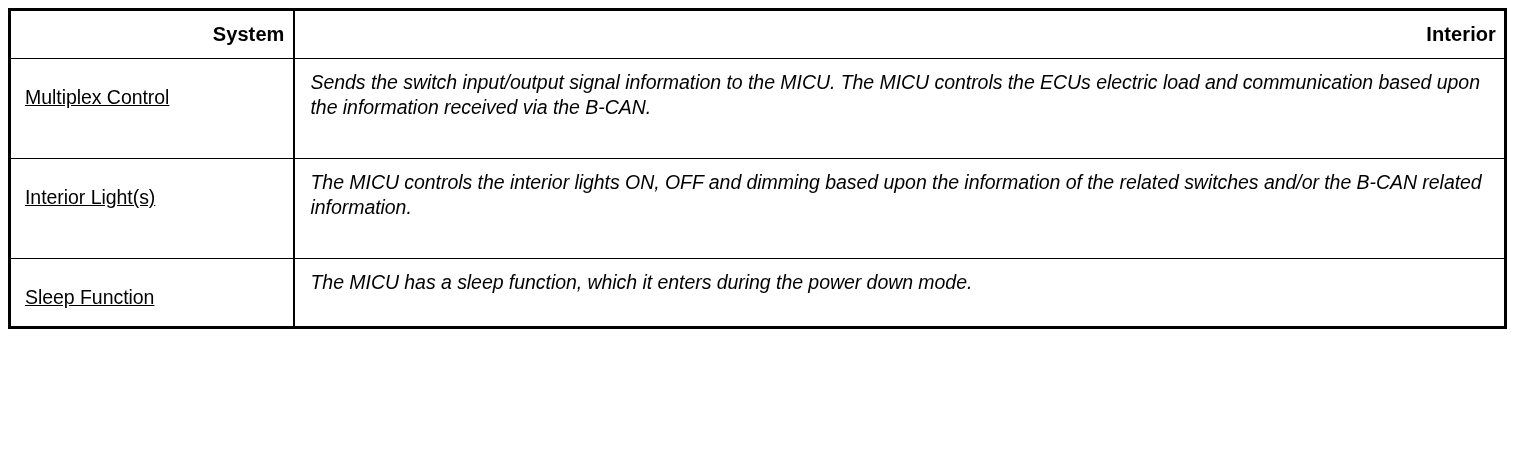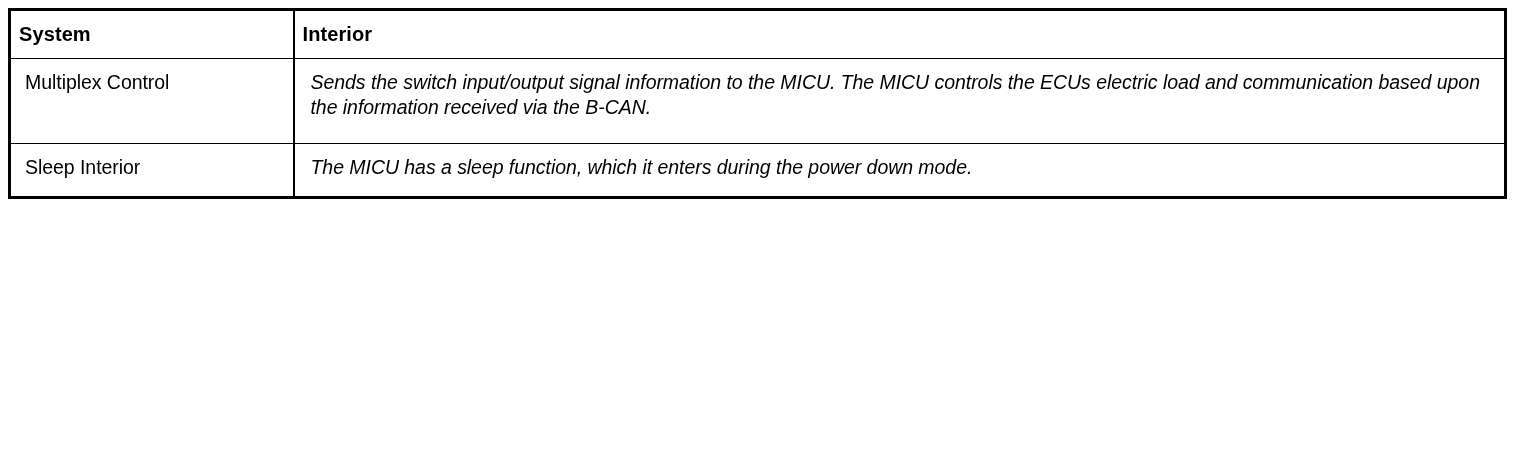--- a/index.html
+++ b/index.html
@@ -36,40 +36,41 @@
   table.spec-table th,
   table.spec-table td {
     border: 1px solid #000000;
     vertical-align: top;
     background: #ffffff;
   }
 
   
   thead th {
     border-bottom: 3px solid #000000;
-    text-align: left;
+    text-align: right;
     font-weight: bold;
     font-size: 20px;
     line-height: 24px;
     padding: 11px 8px 12px 8px;
     letter-spacing: 0.1px;
   }
   thead th.th-system { border-right: 2px solid #000000; }
 
   
   tbody td {
     font-size: 19.5px;
     line-height: 25px;
     font-weight: normal;
     letter-spacing: -0.05px;
   }
   tbody td.cell-system {
-    padding: 11px 6px 11px 14px;
+    padding: 26px 6px 11px 14px;
     border-right: 2px solid #000000;
     white-space: nowrap;
+    text-decoration: underline;
   }
   tbody td.cell-function {
     padding: 11px 15px 11px 16px;
     font-style: italic;
   }
   tbody tr.row-tall td { height: 62px; }
   tbody tr.row-short td { height: 30px; }
 
   tbody tr td { border-top: 1px solid #000000; }
 </style>
@@ -87,20 +88,24 @@
       <tr>
         <th class="th-system">System</th>
         <th class="th-function">Interior</th>
       </tr>
     </thead>
     <tbody>
       <tr class="row-tall">
         <td class="cell-system">Multiplex Control</td>
         <td class="cell-function">Sends the switch input/output signal information to the MICU. The MICU controls the ECUs electric load and communication based upon the information received via the B-CAN.</td>
       </tr>
+      <tr class="row-tall">
+        <td class="cell-system">Interior Light(s)</td>
+        <td class="cell-function">The MICU controls the interior lights ON, OFF and dimming based upon the information of the related switches and/or the B-CAN related information.</td>
+      </tr>
       <tr class="row-short">
-        <td class="cell-system">Sleep Interior</td>
+        <td class="cell-system">Sleep Function</td>
         <td class="cell-function">The MICU has a sleep function, which it enters during the power down mode.</td>
       </tr>
     </tbody>
   </table>
 
 </div>
 
 </body></html>

